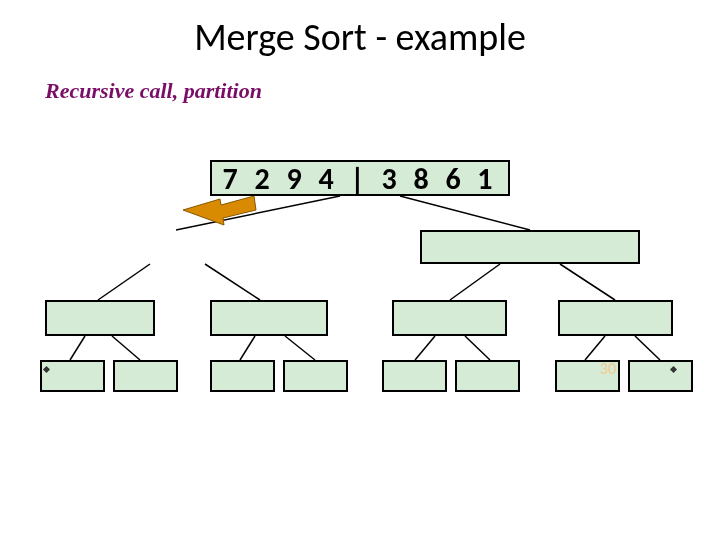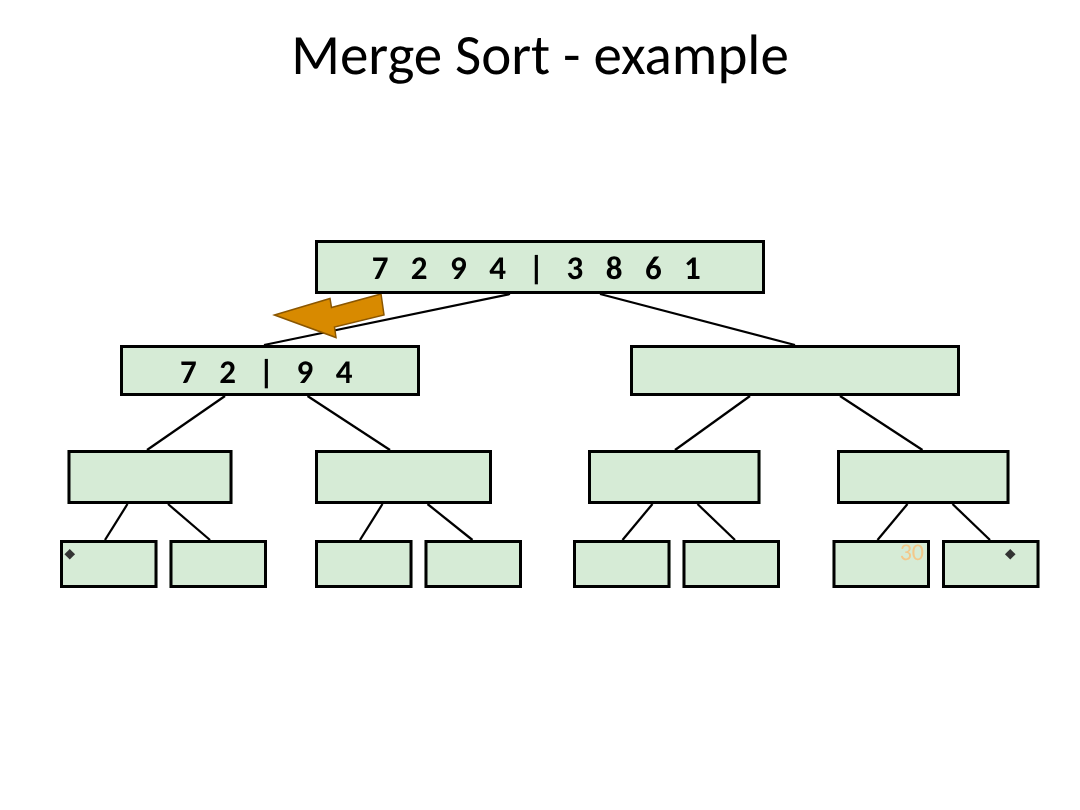--- a/index.html
+++ b/index.html
@@ -33,21 +33,21 @@
     font-family: "Book Antiqua", "Palatino Linotype", Georgia, serif;
     font-size: 22px;
     font-weight: 700;
     font-style: italic;
     color: #7a0d66;
   }
   .node {
     position: absolute;
     background: #d6ebd6;
     border: 2px solid #000;
-    font-size: 22px;
+    font-size: 30px;
     font-weight: 700;
     letter-spacing: 5px;
     display: flex;
     align-items: center;
     justify-content: center;
     text-align: center;
     box-sizing: border-box;
     font-family: "Calibri", "Segoe UI", Arial, sans-serif;
   }
   svg.edges {
@@ -72,20 +72,21 @@
     height: 5px;
     background: #333;
   }
 </style>
 </head>
 <body>
 
 <div class="slide">
 
   <div class="title">Merge Sort - example</div>
+  <div class="subtitle">Recursive call, partition</div>
 
   <svg class="edges">
 
     <line x1="340" y1="196" x2="176" y2="230" stroke="#000" stroke-width="1.5"></line>
     <line x1="400" y1="196" x2="530" y2="230" stroke="#000" stroke-width="1.5"></line>
 
     <line x1="150" y1="264" x2="98" y2="300" stroke="#000" stroke-width="1.5"></line>
     <line x1="205" y1="264" x2="260" y2="300" stroke="#000" stroke-width="1.5"></line>
 
     <line x1="500" y1="264" x2="450" y2="300" stroke="#000" stroke-width="1.5"></line>
@@ -103,21 +104,20 @@
     <line x1="605" y1="336" x2="585" y2="360" stroke="#000" stroke-width="1.5"></line>
     <line x1="635" y1="336" x2="660" y2="360" stroke="#000" stroke-width="1.5"></line>
 
     <g>
       <polygon points="183,210 220,199 221,205 254,196 256,210 223,218 224,225" fill="#d88a00" stroke="#8a5600" stroke-width="1"></polygon>
     </g>
   </svg>
 
   <div class="node" style="left:210px; top:160px; width:300px; height:36px;">7 2 9 4 | 3 8 6 1</div>
 
-  <div class="node" style="left:80px; top:230px; width:200px; height:34px;">7 2 | 9 4</div>
   <div class="node" style="left:420px; top:230px; width:220px; height:34px;"></div>
 
   <div class="node" style="left:45px;  top:300px; width:110px; height:36px;"></div>
   <div class="node" style="left:210px; top:300px; width:118px; height:36px;"></div>
   <div class="node" style="left:392px; top:300px; width:115px; height:36px;"></div>
   <div class="node" style="left:558px; top:300px; width:115px; height:36px;"></div>
 
   <div class="node" style="left:40px;  top:360px; width:65px; height:32px;"></div>
   <div class="node" style="left:113px; top:360px; width:65px; height:32px;"></div>
   <div class="node" style="left:210px; top:360px; width:65px; height:32px;"></div>

